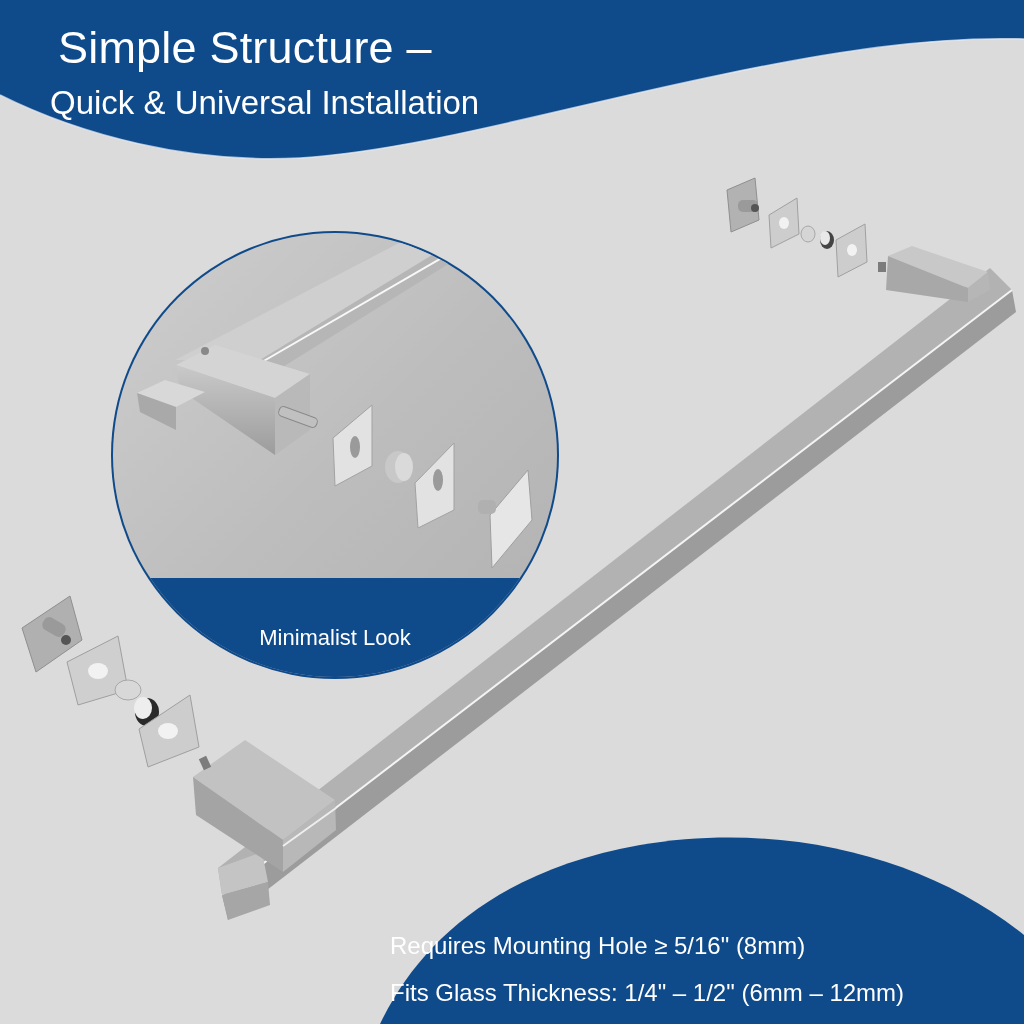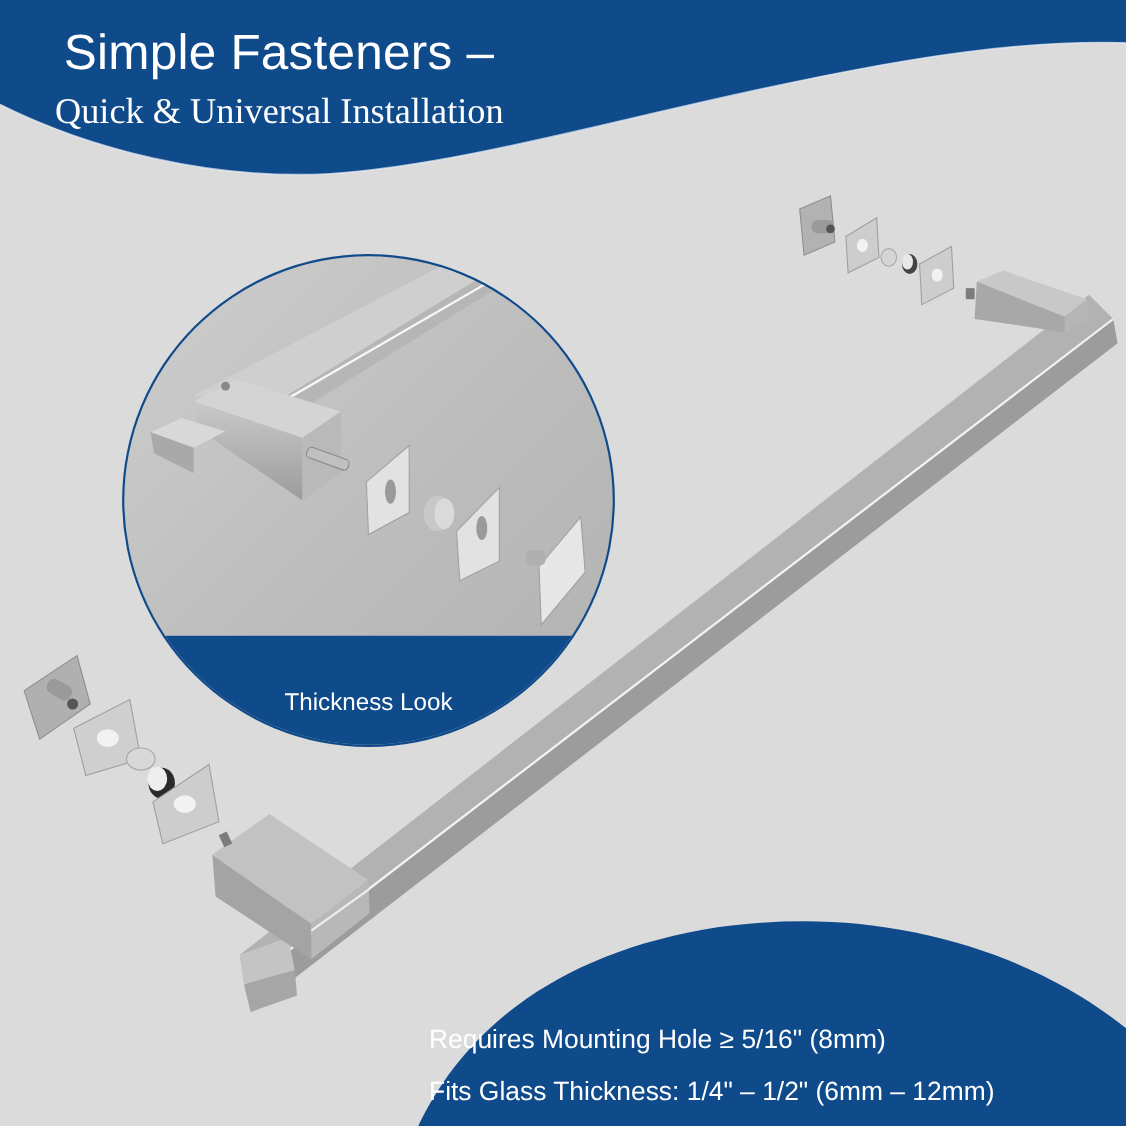--- a/index.html
+++ b/index.html
@@ -9,21 +9,21 @@
       font-family: "Liberation Sans", "DejaVu Sans", sans-serif;
     }
     .stage { position: absolute; inset: 0; }
     svg.art { position: absolute; left: 0; top: 0; width: 1024px; height: 1024px; }
     .hdr-title {
       position: absolute; left: 58px; top: 22px; color: #fff;
       font-size: 45px; letter-spacing: 0.2px; white-space: nowrap;
     }
     .hdr-sub {
       position: absolute; left: 50px; top: 84px; color: #fff;
-      font-size: 33px; white-space: nowrap; font-family: Liberation Serif, serif;
+      font-size: 33px; white-space: nowrap;
     }
     .circle-cap {
       position: absolute; left: 110px; width: 450px; text-align: center;
       color: #fff; font-size: 22px; white-space: nowrap;
     }
     .cap1 { top: 584px; }
     .cap2 { top: 625px; }
     .spec {
       position: absolute; left: 390px; color: #fff; font-size: 24px; white-space: nowrap;
     }
@@ -136,20 +136,20 @@
         <polygon points="490,515 528,470 532,520 492,568" fill="#e6e6e6" stroke="#9f9f9f"></polygon>
         <rect x="478" y="500" width="18" height="14" rx="5" fill="#b0b0b0"></rect>
 
         <rect x="100" y="578" width="480" height="120" fill="#0f4a8a"></rect>
       </g>
     </g>
 
     <path d="M380,1024 C420,940 500,870 640,845 C790,820 930,860 1024,935 V1024 Z" fill="#0f4a8a"></path>
   </svg>
 
-  <div class="hdr-title">Simple Fasteners –</div>
+  <div class="hdr-title">Simple Structure –</div>
   <div class="hdr-sub">Quick &amp; Universal Installation</div>
 
-  <div class="circle-cap cap2">Thickness Look</div>
+  <div class="circle-cap cap2">Minimalist Look</div>
 
   <div class="spec spec1">Requires Mounting Hole ≥ 5/16" (8mm)</div>
   <div class="spec spec2">Fits Glass Thickness: 1/4" – 1/2" (6mm – 12mm)</div>
 </div>
 
 </body></html>

